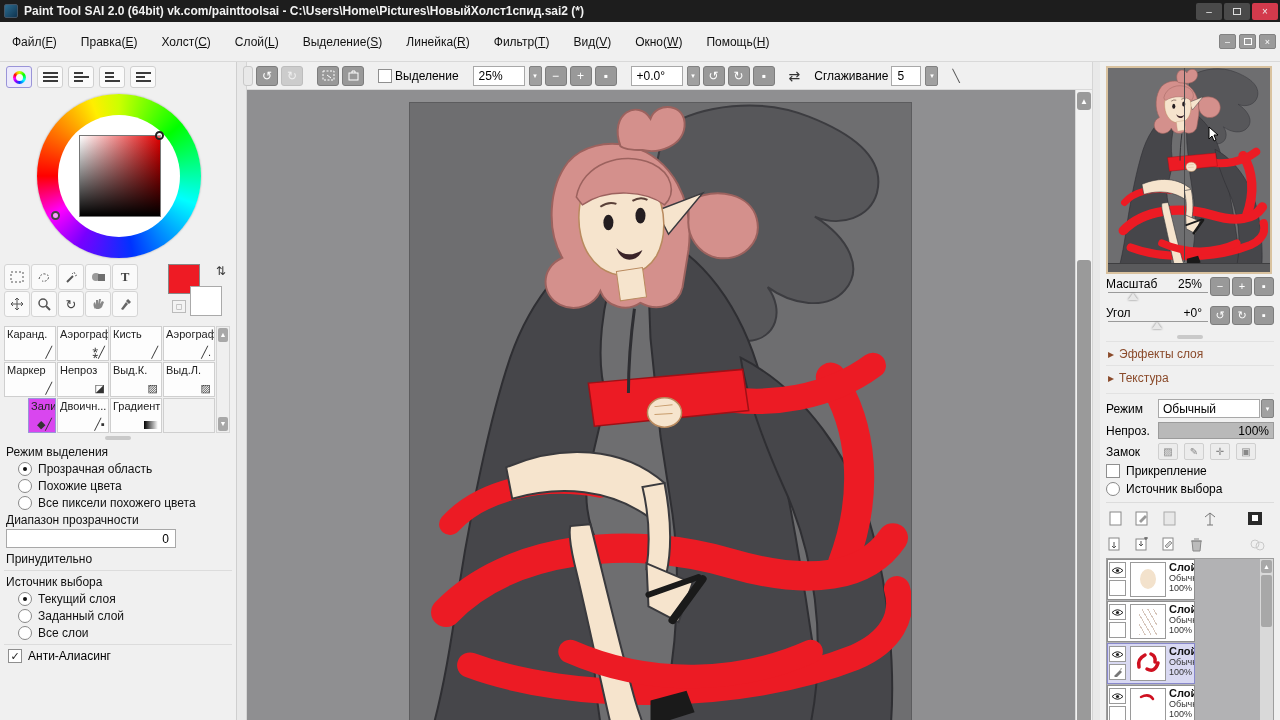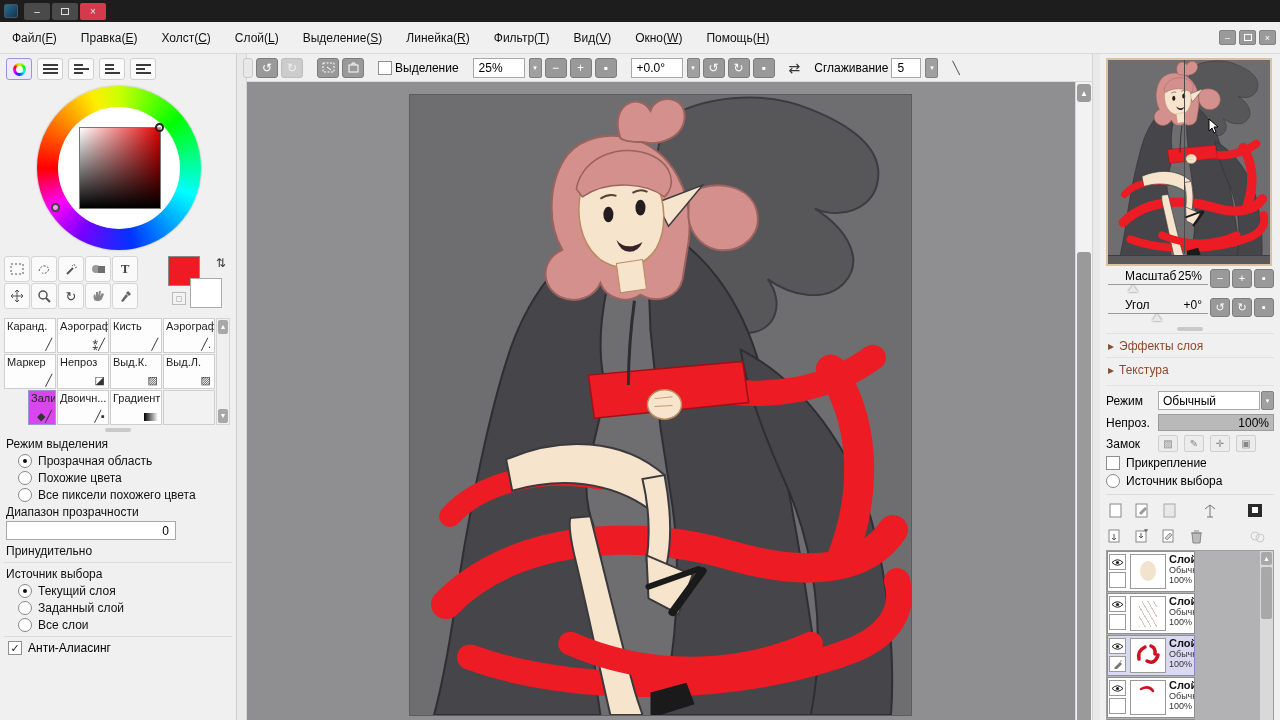--- a/index.html
+++ b/index.html
@@ -10,21 +10,21 @@
   .app-icon { width:14px; height:14px; margin:0 6px 0 4px; background:#123; border:1px solid #456; border-radius:2px;
               background:linear-gradient(135deg,#2d6c8f 0%,#0f3450 100%); }
   .titlebar .title { flex:1; white-space:nowrap; overflow:hidden; }
   .win-btns { display:flex; gap:2px; margin-right:2px; }
   .win-btn { width:26px; height:17px; display:flex; align-items:center; justify-content:center; font-size:10px;
              background:#4a4a4a; color:#eee; border-radius:2px; font-weight:normal; }
   .win-btn.close { background:#d33a4c; }
   .restore-glyph { width:8px; height:7px; border:1px solid #ddd; }
 
   
-  .menubar { height:32px; background:#f0f0f0; border-bottom:1px solid #d9d9d9; display:flex; align-items:center; font-size:12px; color:#111; }
+  .menubar { height:40px; background:#f0f0f0; border-bottom:1px solid #d9d9d9; display:flex; align-items:center; font-size:12px; color:#111; }
   .menu-item { padding:3px 12px; white-space:nowrap; }
   .menu-item u { text-decoration:underline; }
   .menubar-spacer { flex:1; }
   .mini-btns { display:flex; gap:3px; margin-right:4px; }
   .mini-btn { width:17px; height:15px; background:#9a9a9a; border:1px solid #828282; border-radius:2px; color:#fff;
               font-size:9px; display:flex; align-items:center; justify-content:center; }
 
   
   .content { display:flex; height:674px; }
   .left-panel { width:237px; background:#f0f0f0; border-right:1px solid #cfcfcf; padding:3px 4px; overflow:hidden; }
@@ -106,21 +106,21 @@
   .check-row { display:flex; align-items:center; gap:6px; margin:4px 0 0 4px; font-size:12px; }
 
   
   .navigator { width:166px; height:208px; border:2px solid #d9c29f; background:#6e6e70; position:relative; overflow:hidden; }
   .navigator svg.art { position:absolute; left:4px; top:0; width:156px; height:198px; }
   .nav-line { position:absolute; left:76px; top:0; bottom:10px; width:1px; background:#4a4a4c; }
   .nav-bottom { position:absolute; left:0; right:0; bottom:0; height:9px; background:#5a5a5c; border-top:1px solid #3e3e40; }
   .nav-cursor { position:absolute; left:100px; top:58px; }
 
   .slider-row { position:relative; height:27px; margin-top:2px; }
-  .slider-row .lab { position:absolute; left:19px; top:1px; font-size:12px; }
+  .slider-row .lab { position:absolute; left:0; top:1px; font-size:12px; }
   .slider-row .val { position:absolute; right:72px; top:1px; font-size:12px; }
   .slider-line { position:absolute; left:2px; top:16px; width:100px; border-top:1px solid #9a9a9a; }
   .slider-tri { position:absolute; top:17px; width:0; height:0; border-left:5px solid transparent; border-right:5px solid transparent; border-bottom:7px solid #e8e8e8; filter:drop-shadow(0 0 1px #777); }
   .sr-btns { position:absolute; right:0; top:1px; display:flex; gap:2px; }
   .sr-btns .tbtn { min-width:20px; height:19px; font-size:11px; }
 
   .collapsible { font-size:12px; color:#8a4a2a; padding:5px 0 4px 2px; border-top:1px solid #e2e2e2; display:flex; gap:5px; align-items:center; }
   .prop-row { display:flex; align-items:center; margin-top:4px; font-size:12px; }
   .prop-row .plab { width:52px; }
   .mode-select { flex:1; height:19px; background:#fff; border:1px solid #a8a8a8; display:flex; align-items:center; padding:0 4px; }
@@ -201,20 +201,21 @@
       <ellipse cx="230" cy="115" rx="5" ry="8" fill="#241d20"></ellipse>
       <path d="M190 106 q8 -6 16 -3 M222 100 q8 -5 15 -1" stroke="#5a4038" stroke-width="2" fill="none"></path>
       <path d="M206 148 q10 12 26 2 q-4 10 -13 10 q-9 0 -13 -12 Z" fill="#3a2328"></path>
       <path d="M206 172 L232 168 L236 198 L210 202 Z" fill="#f6e4cd" stroke="#b98a5e" stroke-width="1"></path>
     </g>
   </defs>
 </svg>
 
 <div class="titlebar">
   <span class="app-icon"></span>
+  <span class="title">Paint Tool SAI 2.0 (64bit) vk.com/painttoolsai - C:\Users\Home\Pictures\НовыйХолст1спид.sai2 (*)</span>
   <span class="win-btns">
     <span class="win-btn">–</span>
     <span class="win-btn">
         <span class="restore-glyph"></span>
       </span>
     <span class="win-btn close">×</span>
   </span>
 </div>
 
 <div class="menubar">

